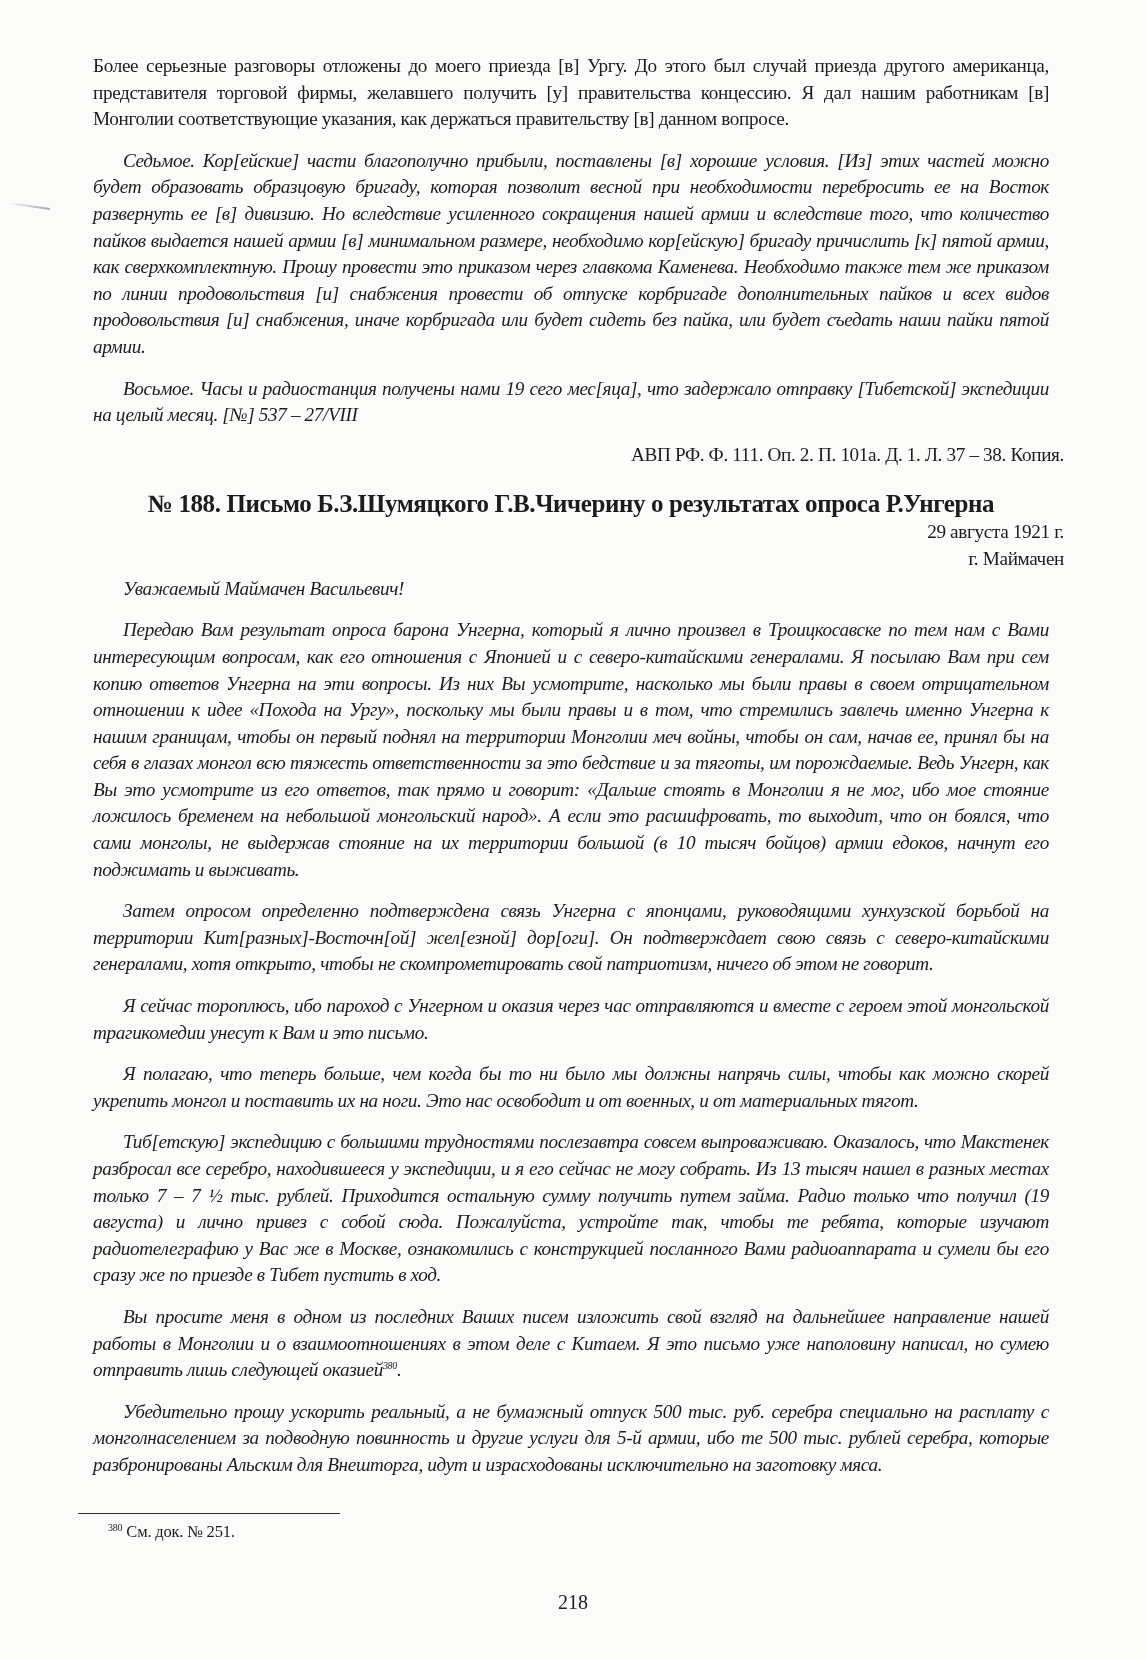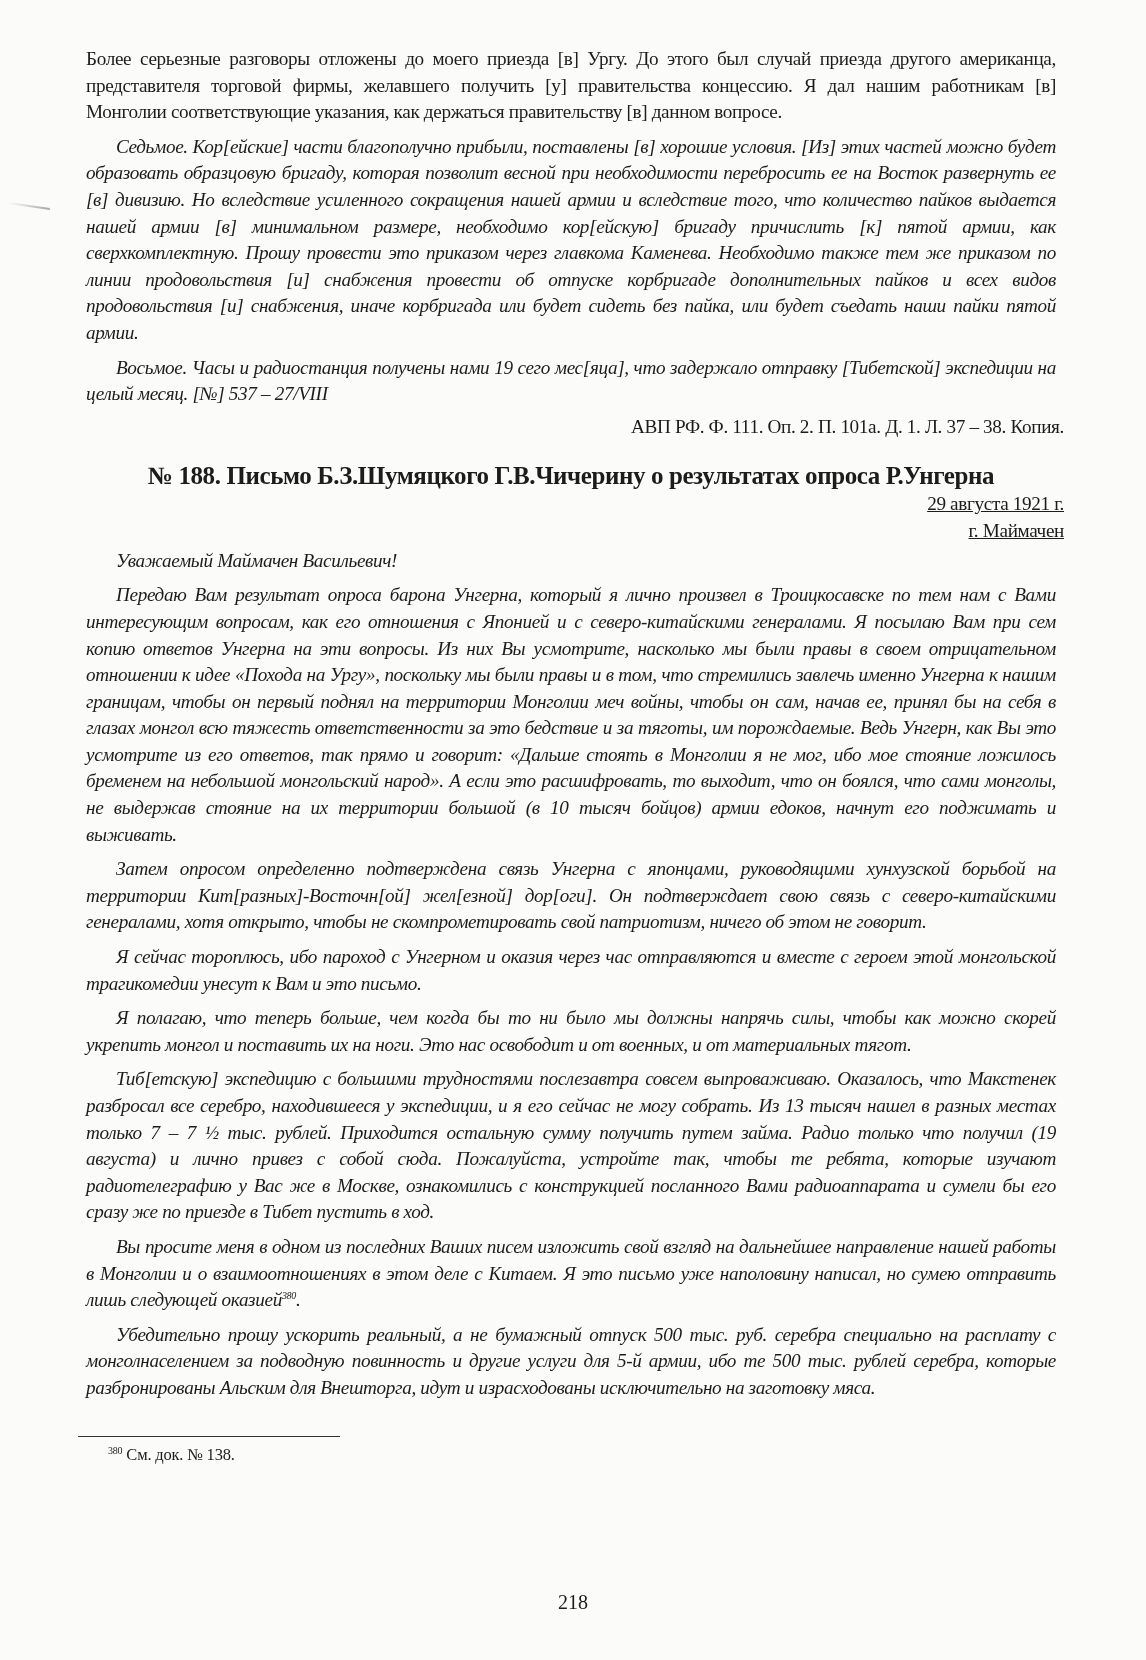--- a/index.html
+++ b/index.html
@@ -10,21 +10,21 @@
     color: #1c1c1c;
     position: relative;
     overflow: hidden;
   }
   .page {
     position: absolute;
     left: 78px; top: 38px;
     width: 986px;
   }
   p {
-    margin: 8px;
+    margin: 15px;
     font-size: 19.2px;
     line-height: 26.6px;
     text-align: justify;
     letter-spacing: -0.35px;
   }
   p.indent { text-indent: 30px; font-style: italic; }
   .gap-s { margin-top: 4px; }
   .gap-m { margin-top: 8px; }
   .source {
     text-align: right;
@@ -37,21 +37,20 @@
     font-weight: bold;
     font-size: 25px;
     line-height: 28px;
     letter-spacing: -0.4px;
   }
   .right-line {
     text-align: right;
     font-size: 19.2px;
     line-height: 27px;
     letter-spacing: -0.35px;
-    text-decoration: underline;
   }
   .salutation { margin-top: 4px; }
   sup.fn { font-size: 10px; vertical-align: super; line-height: 0; }
   .footnote-rule {
     margin-top: 34px;
     width: 262px;
     border-top: 1.5px solid #333;
   }
   .footnote {
     margin-top: 8px;
@@ -104,16 +103,16 @@
     <p class="indent gap-m">Я сейчас тороплюсь, ибо пароход с Унгерном и оказия через час отправляются и вместе с героем этой монгольской трагикомедии унесут к Вам и это письмо.</p>
     <p class="indent gap-m">Я полагаю, что теперь больше, чем когда бы то ни было мы должны напрячь силы, чтобы как можно скорей укрепить монгол и поставить их на ноги. Это нас освободит и от военных, и от материальных тягот.</p>
     <p class="indent gap-m">Тиб[етскую] экспедицию с большими трудностями послезавтра совсем выпроваживаю. Оказалось, что Макстенек разбросал все серебро, находившееся у экспедиции, и я его сейчас не могу собрать. Из 13 тысяч нашел в разных местах только 7 – 7 ½ тыс. рублей. Приходится остальную сумму получить путем займа. Радио только что получил (19 августа) и лично привез с собой сюда. Пожалуйста, устройте так, чтобы те ребята, которые изучают радиотелеграфию у Вас же в Москве, ознакомились с конструкцией посланного Вами радиоаппарата и сумели бы его сразу же по приезде в Тибет пустить в ход.</p>
 
     <p class="indent gap-m"><span>Вы просите меня в одном из последних Ваших писем изложить свой взгляд на дальнейшее направление нашей работы в Монголии и о взаимоотношениях в этом деле с Китаем. Я это письмо уже наполовину написал, но сумею отправить лишь следующей оказией</span><sup class="fn">380</sup><span>.</span></p>
 
     <p class="indent gap-m">Убедительно прошу ускорить реальный, а не бумажный отпуск 500 тыс. руб. серебра специально на расплату с монголнаселением за подводную повинность и другие услуги для 5-й армии, ибо те 500 тыс. рублей серебра, которые разбронированы Альским для Внешторга, идут и израсходованы исключительно на заготовку мяса.</p>
   </section>
 
   <div class="footnote-rule"></div>
-  <div class="footnote"><sup>380</sup><span> См. док. № 138.</span></div>
+  <div class="footnote"><sup>380</sup><span> См. док. № 251.</span></div>
 </div>
 
 <div class="page-number">218</div>
 
 </body></html>

